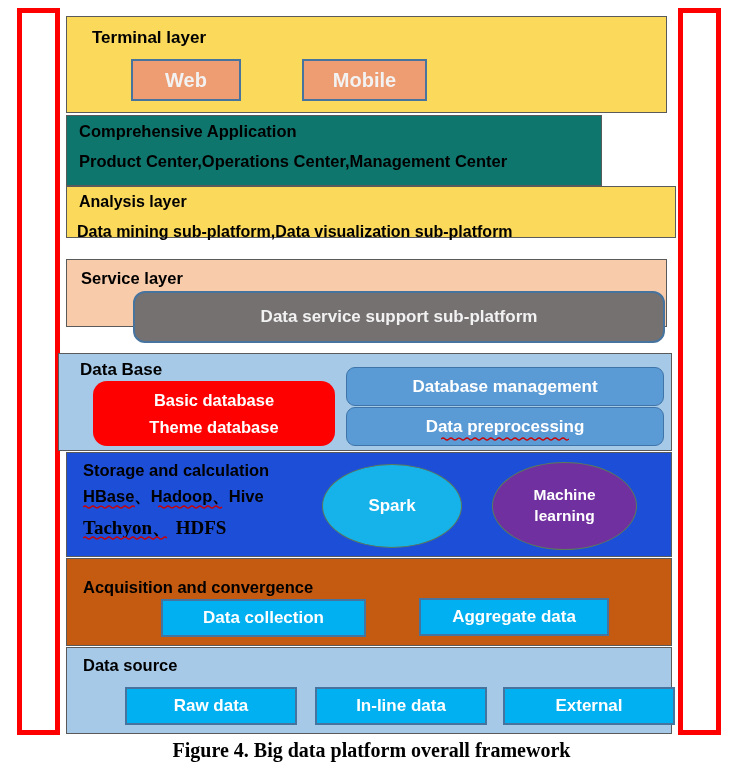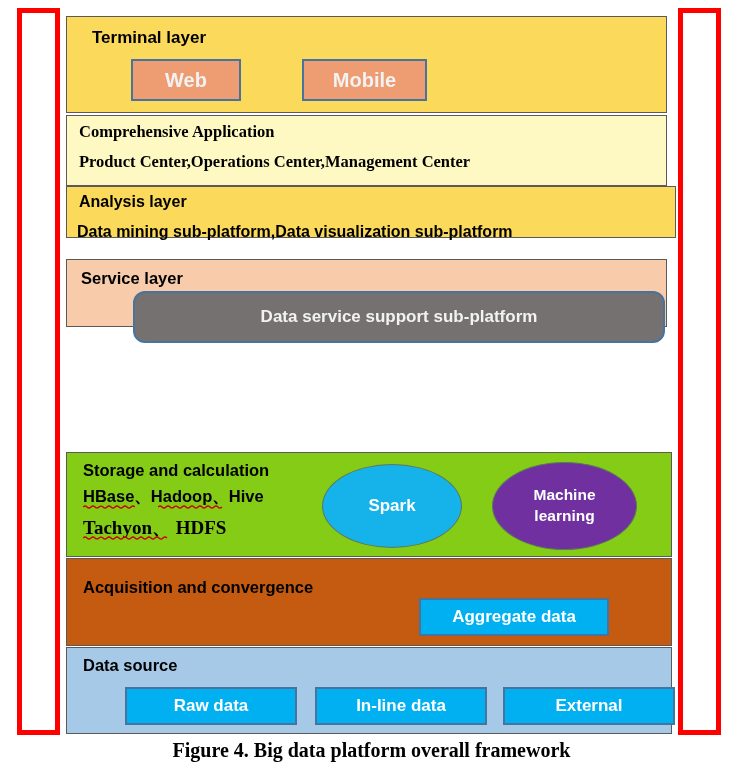--- a/index.html
+++ b/index.html
@@ -48,23 +48,22 @@
   }
 
   
   #layer-terminal {
     left: 66px; top: 16px; width: 601px; height: 97px;
     background: #FBD95B;
   }
   #layer-terminal .layer-title { left: 15px; top: 11px; font-size: 17px; margin-left: 10px; }
 
   #layer-comprehensive {
-    left: 66px; top: 115px; width: 601px; height: 71px;
-    background: #fef9c3;
-    font-family: Liberation Serif, serif;
+    left: 66px; top: 115px; width: 536px; height: 71px;
+    background: #0f766e;
   }
   #layer-comprehensive .layer-title    { left: 12px; top: 6px;  font-size: 16.5px; }
   #layer-comprehensive .layer-subtitle { left: 12px; top: 36px; font-size: 16.5px; }
 
   #layer-analysis {
     left: 66px; top: 186px; width: 610px; height: 52px;
     background: #FBD95B;
   }
   #layer-analysis .layer-title    { left: 12px; top: 6px;  font-size: 16px; font-weight: 600; }
   #layer-analysis .layer-subtitle { left: 10px; top: 36px; font-size: 16px; font-weight: 600; }
@@ -76,21 +75,21 @@
   #layer-service .layer-title { left: 14px; top: 9px; font-size: 16.5px; font-weight: 600; }
 
   #layer-database {
     left: 58px; top: 353px; width: 614px; height: 98px;
     background: #A6C9E8;
   }
   #layer-database .layer-title { left: 21px; top: 6px; font-size: 17px; }
 
   #layer-storage {
     left: 66px; top: 452px; width: 606px; height: 105px;
-    background: #84cc16;
+    background: #1d4ed8;
   }
   #layer-storage .layer-title { left: 16px; top: 8px; font-size: 16.5px; font-weight: 600; }
 
   #layer-acquisition {
     left: 66px; top: 558px; width: 606px; height: 88px;
     background: #C55A11;
   }
   #layer-acquisition .layer-title { left: 16px; top: 19px; font-size: 16.5px; font-weight: 600; }
 
   #layer-source {
@@ -257,20 +256,37 @@
   <div class="layer" id="layer-analysis">
     <div class="layer-title">Analysis layer</div>
     <div class="layer-subtitle">Data mining sub-platform,Data visualization sub-platform</div>
   </div>
 
   <div class="layer" id="layer-service">
     <div class="layer-title">Service layer</div>
     <div class="node" id="node-service-support">Data service support sub-platform</div>
   </div>
 
+  <div class="layer" id="layer-database">
+    <div class="layer-title">Data Base</div>
+
+    <div class="node" id="node-basic-theme">
+      <span>Basic database</span>
+      <span>Theme database</span>
+    </div>
+
+    <div class="node" id="node-db-management">Database management</div>
+
+    <div class="node" id="node-db-preprocessing">
+      <span>Data preprocessing</span>
+      <svg class="squiggle" viewBox="0 0 128 4" preserveAspectRatio="none">
+        <path d="M0 2 q2 -2 4 0 t4 0 t4 0 t4 0 t4 0 t4 0 t4 0 t4 0 t4 0 t4 0 t4 0 t4 0 t4 0 t4 0 t4 0 t4 0 t4 0 t4 0 t4 0 t4 0 t4 0 t4 0 t4 0 t4 0 t4 0 t4 0 t4 0 t4 0 t4 0 t4 0 t4 0 t4 0" fill="none" stroke="#CC0000" stroke-width="1.2"></path>
+      </svg>
+    </div>
+  </div>
 
   <div class="layer" id="layer-storage">
     <div class="layer-title">Storage and calculation</div>
 
     <div class="storage-tech-line" id="storage-line1">
       <span>HBase、Hadoop、Hive</span>
       <svg class="wavy-underline" style="left:0; top:19px; width:52px;" viewBox="0 0 52 4" preserveAspectRatio="none">
         <path d="M0 2 q2 -2 4 0 t4 0 t4 0 t4 0 t4 0 t4 0 t4 0 t4 0 t4 0 t4 0 t4 0 t4 0 t4 0" fill="none" stroke="#CC0000" stroke-width="1.2"></path>
       </svg>
       <svg class="wavy-underline" style="left:75px; top:19px; width:66px;" viewBox="0 0 66 4" preserveAspectRatio="none">
@@ -288,20 +304,21 @@
     <div class="ellipse" id="node-spark">Spark</div>
 
     <div class="ellipse" id="node-ml">
       <span>Machine</span>
       <span>learning</span>
     </div>
   </div>
 
   <div class="layer" id="layer-acquisition">
     <div class="layer-title">Acquisition and convergence</div>
+    <div class="node node-cyan" id="node-data-collection">Data collection</div>
     <div class="node node-cyan" id="node-aggregate-data">Aggregate data</div>
   </div>
 
   <div class="layer" id="layer-source">
     <div class="layer-title">Data source</div>
     <div class="node node-cyan" id="node-raw-data">Raw data</div>
     <div class="node node-cyan" id="node-inline-data">In-line data</div>
     <div class="node node-cyan" id="node-external">External</div>
   </div>
 

